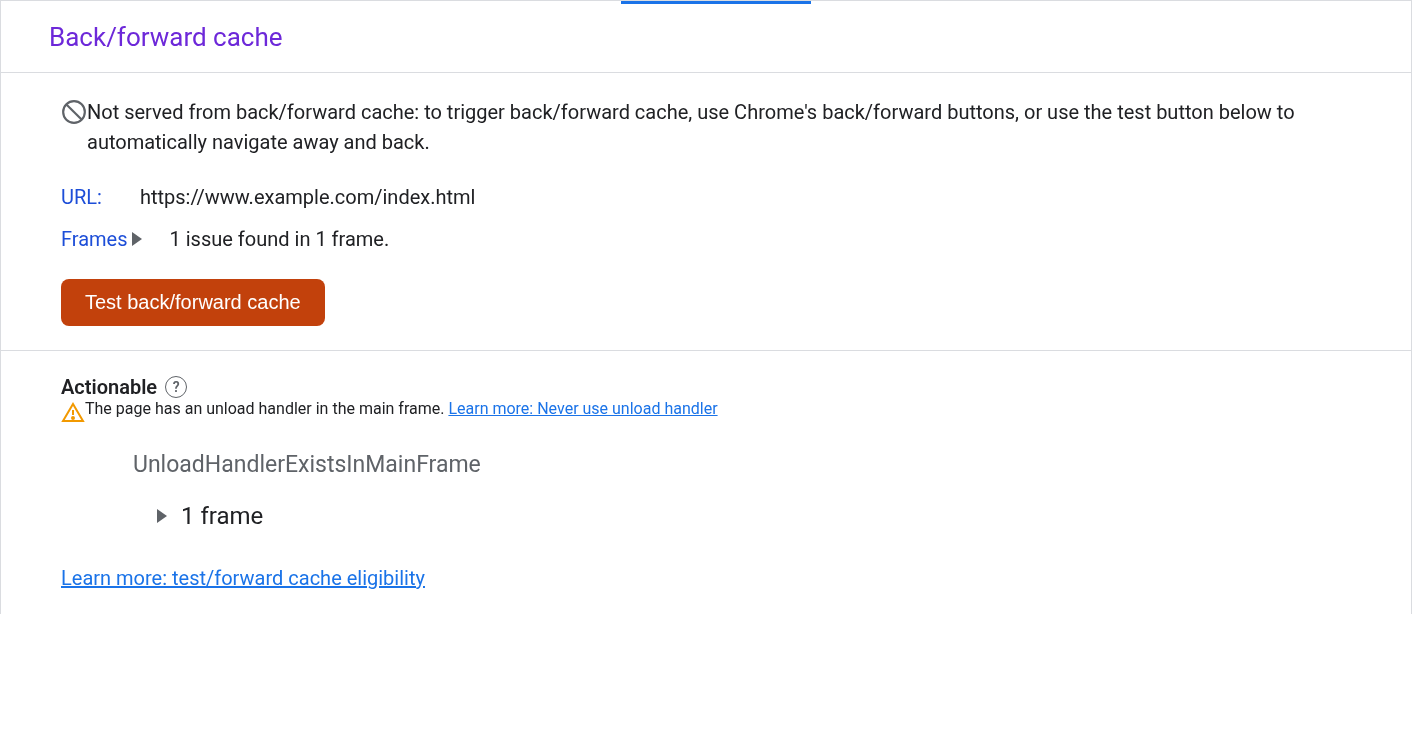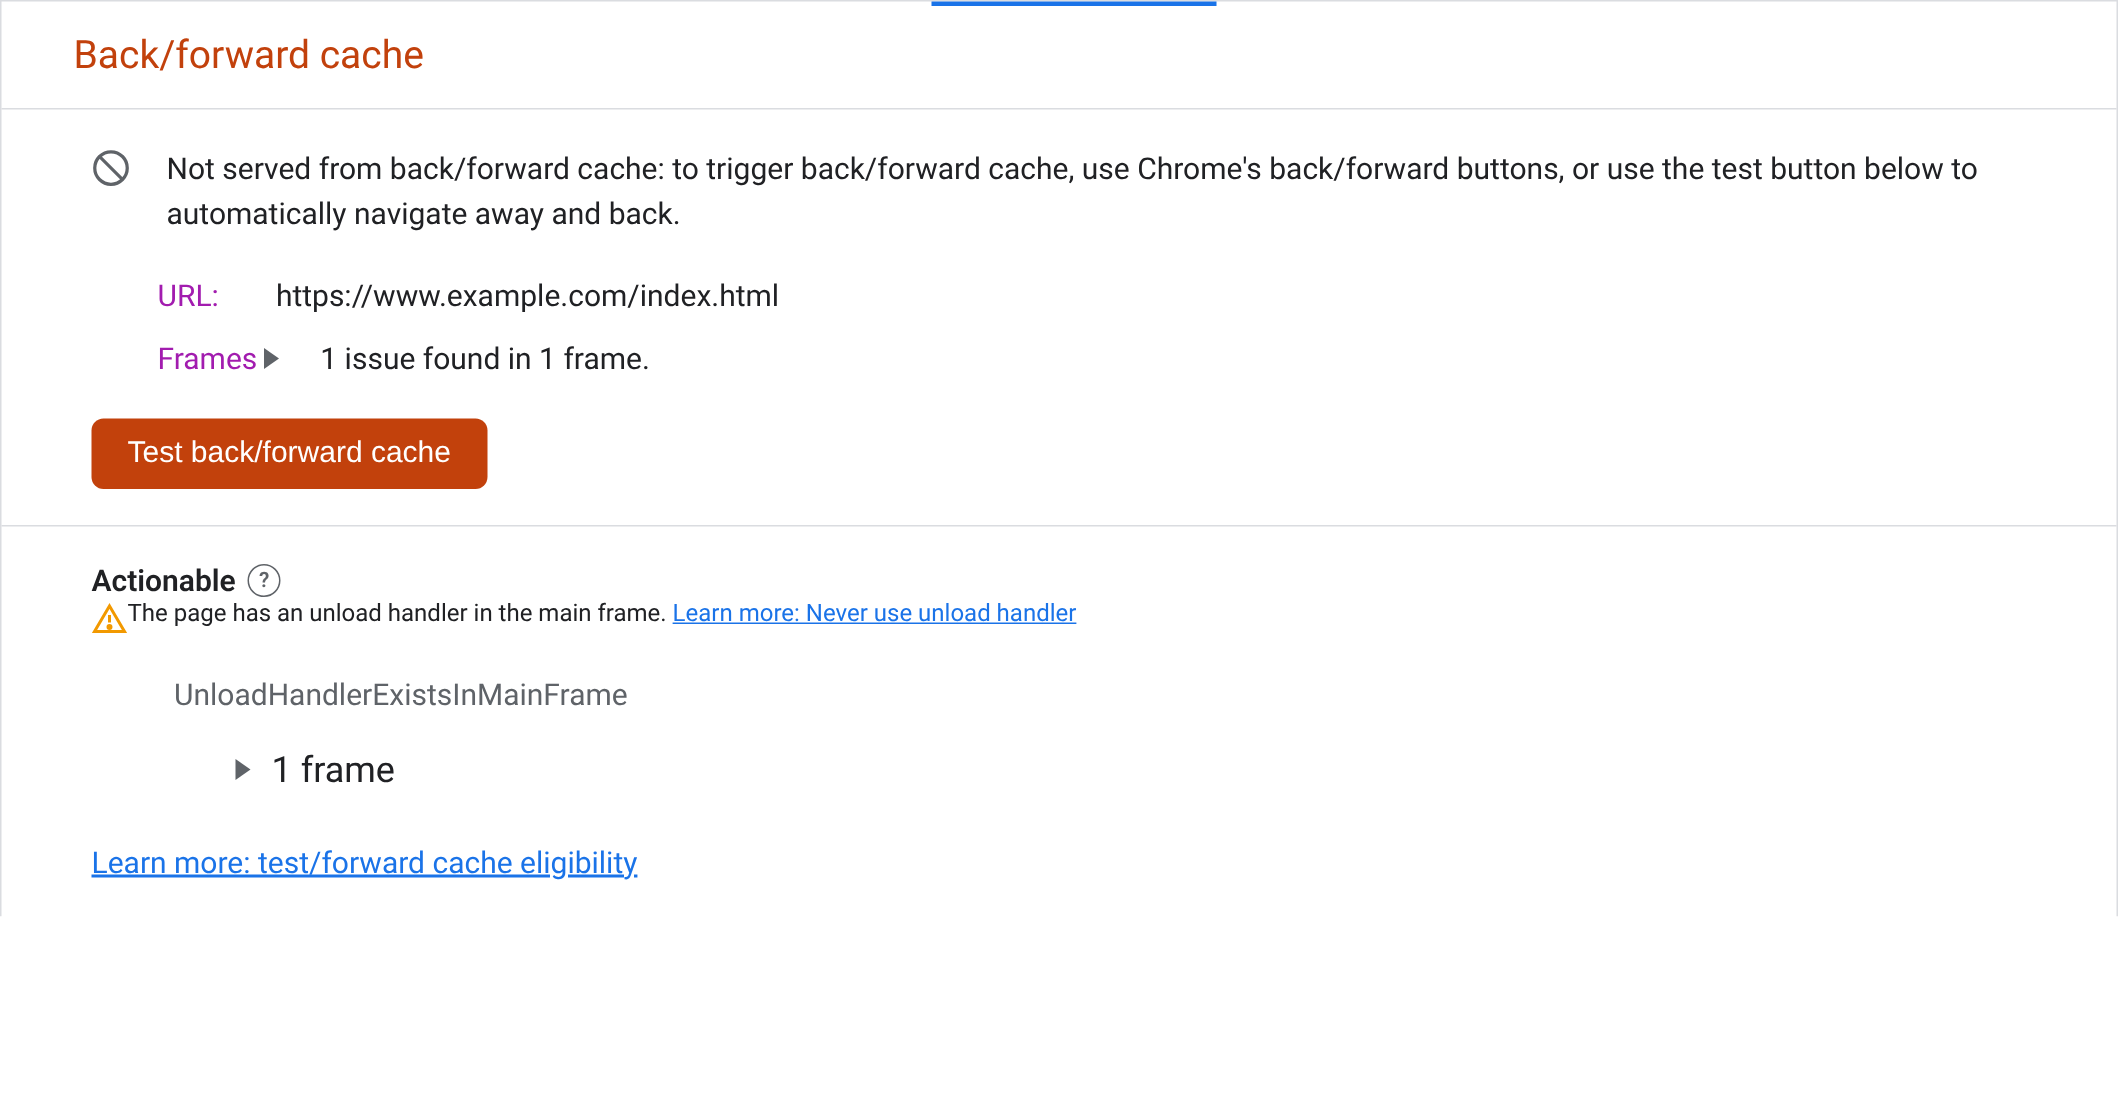--- a/index.html
+++ b/index.html
@@ -23,30 +23,29 @@
       width: 190px;
       margin-left: 620px;
     }
     .header {
       padding: 18px 48px 20px;
       border-bottom: 1px solid #dadce0;
     }
     .header-title {
       font-size: 26px;
       font-weight: 400;
-      color: #c2410c;
+      color: #6d28d9;
     }
     .section-status {
       padding: 24px 48px 24px 60px;
       border-bottom: 1px solid #dadce0;
     }
     .status-row {
       display: flex;
       align-items: flex-start;
-      gap: 24px;
       margin-bottom: 28px;
     }
     .status-icon {
       flex-shrink: 0;
       width: 26px;
       height: 26px;
       margin-top: 2px;
     }
     .status-text {
       font-size: 20px;
@@ -54,22 +53,21 @@
       color: #202124;
     }
     .meta-row {
       display: flex;
       align-items: center;
       gap: 14px;
       margin-bottom: 18px;
       font-size: 20px;
     }
     .meta-label {
-      color: #a21caf;
-      margin-left: 44px;
+      color: #1d4ed8;
     }
     .meta-value {
       color: #202124;
       margin-left: 24px;
     }
     .frames-row {
       display: flex;
       align-items: center;
       gap: 4px;
       font-size: 20px;
@@ -129,22 +127,22 @@
     }
     .issue-text {
       color: #202124;
     }
     .link {
       color: #1a73e8;
       text-decoration: underline;
       cursor: pointer;
     }
     .issue-detail {
-      margin-left: 55px;
-      font-size: 20px;
+      margin-left: 72px;
+      font-size: 23px;
       color: #5f6368;
       margin-bottom: 24px;
     }
     .frame-count-row {
       margin-left: 48px;
       display: flex;
       align-items: center;
       gap: 14px;
       font-size: 24px;
       color: #202124;

